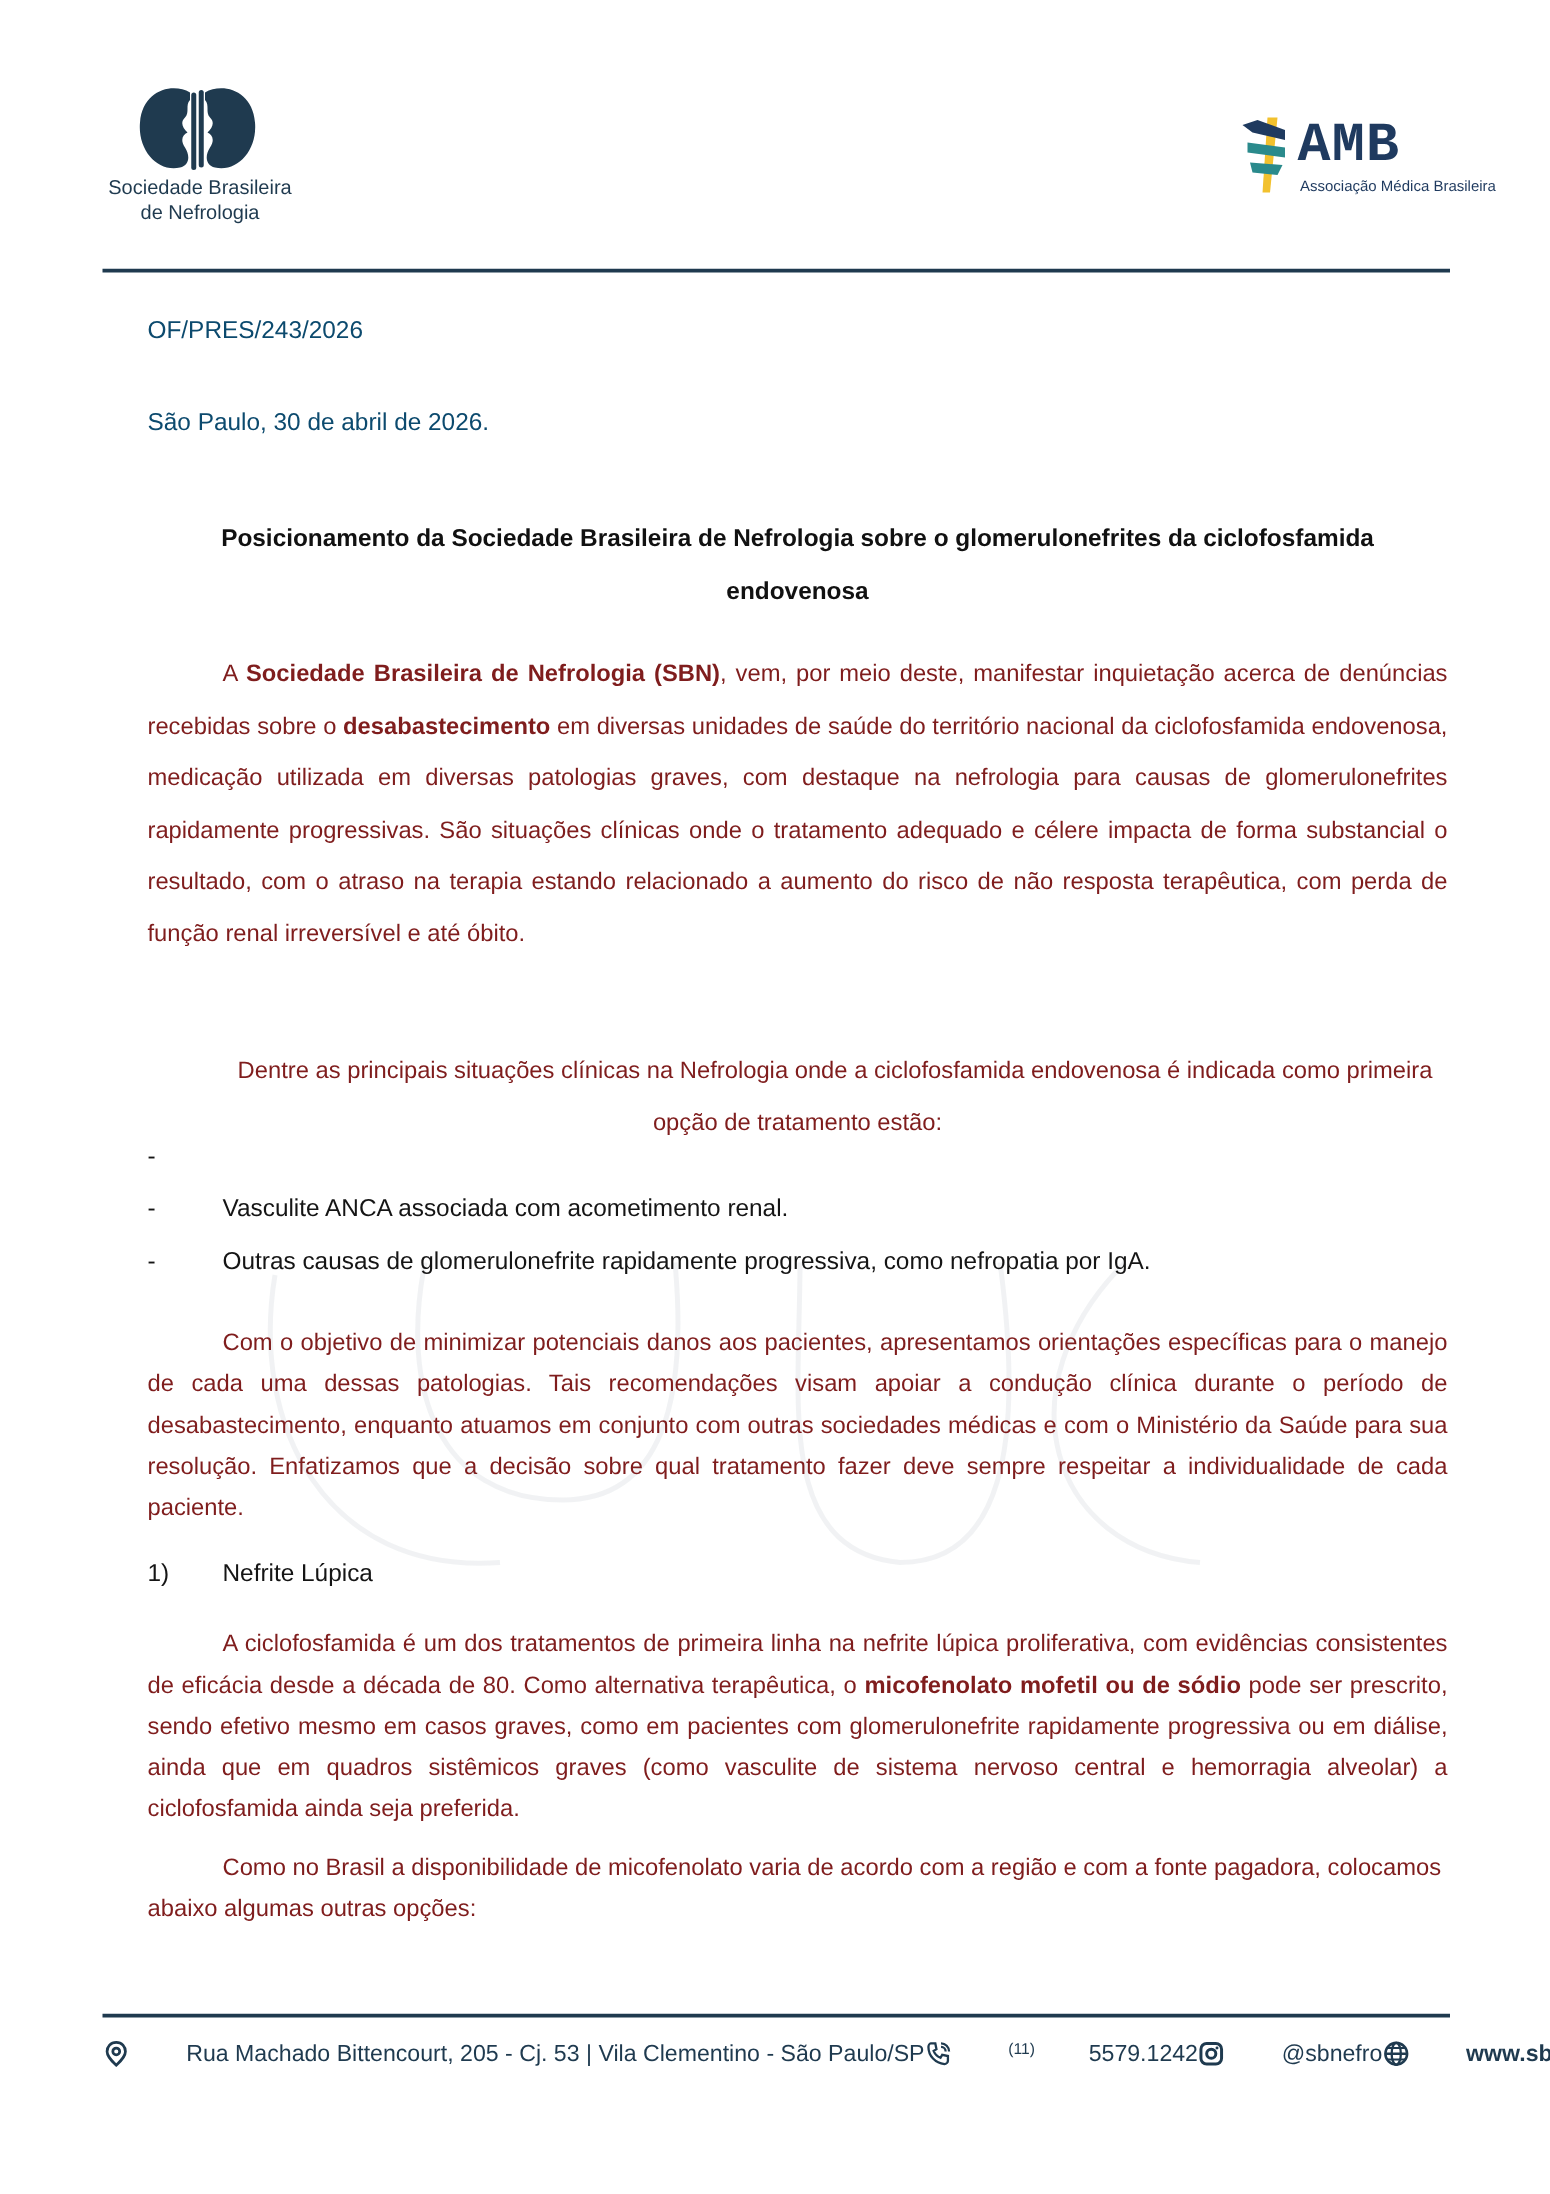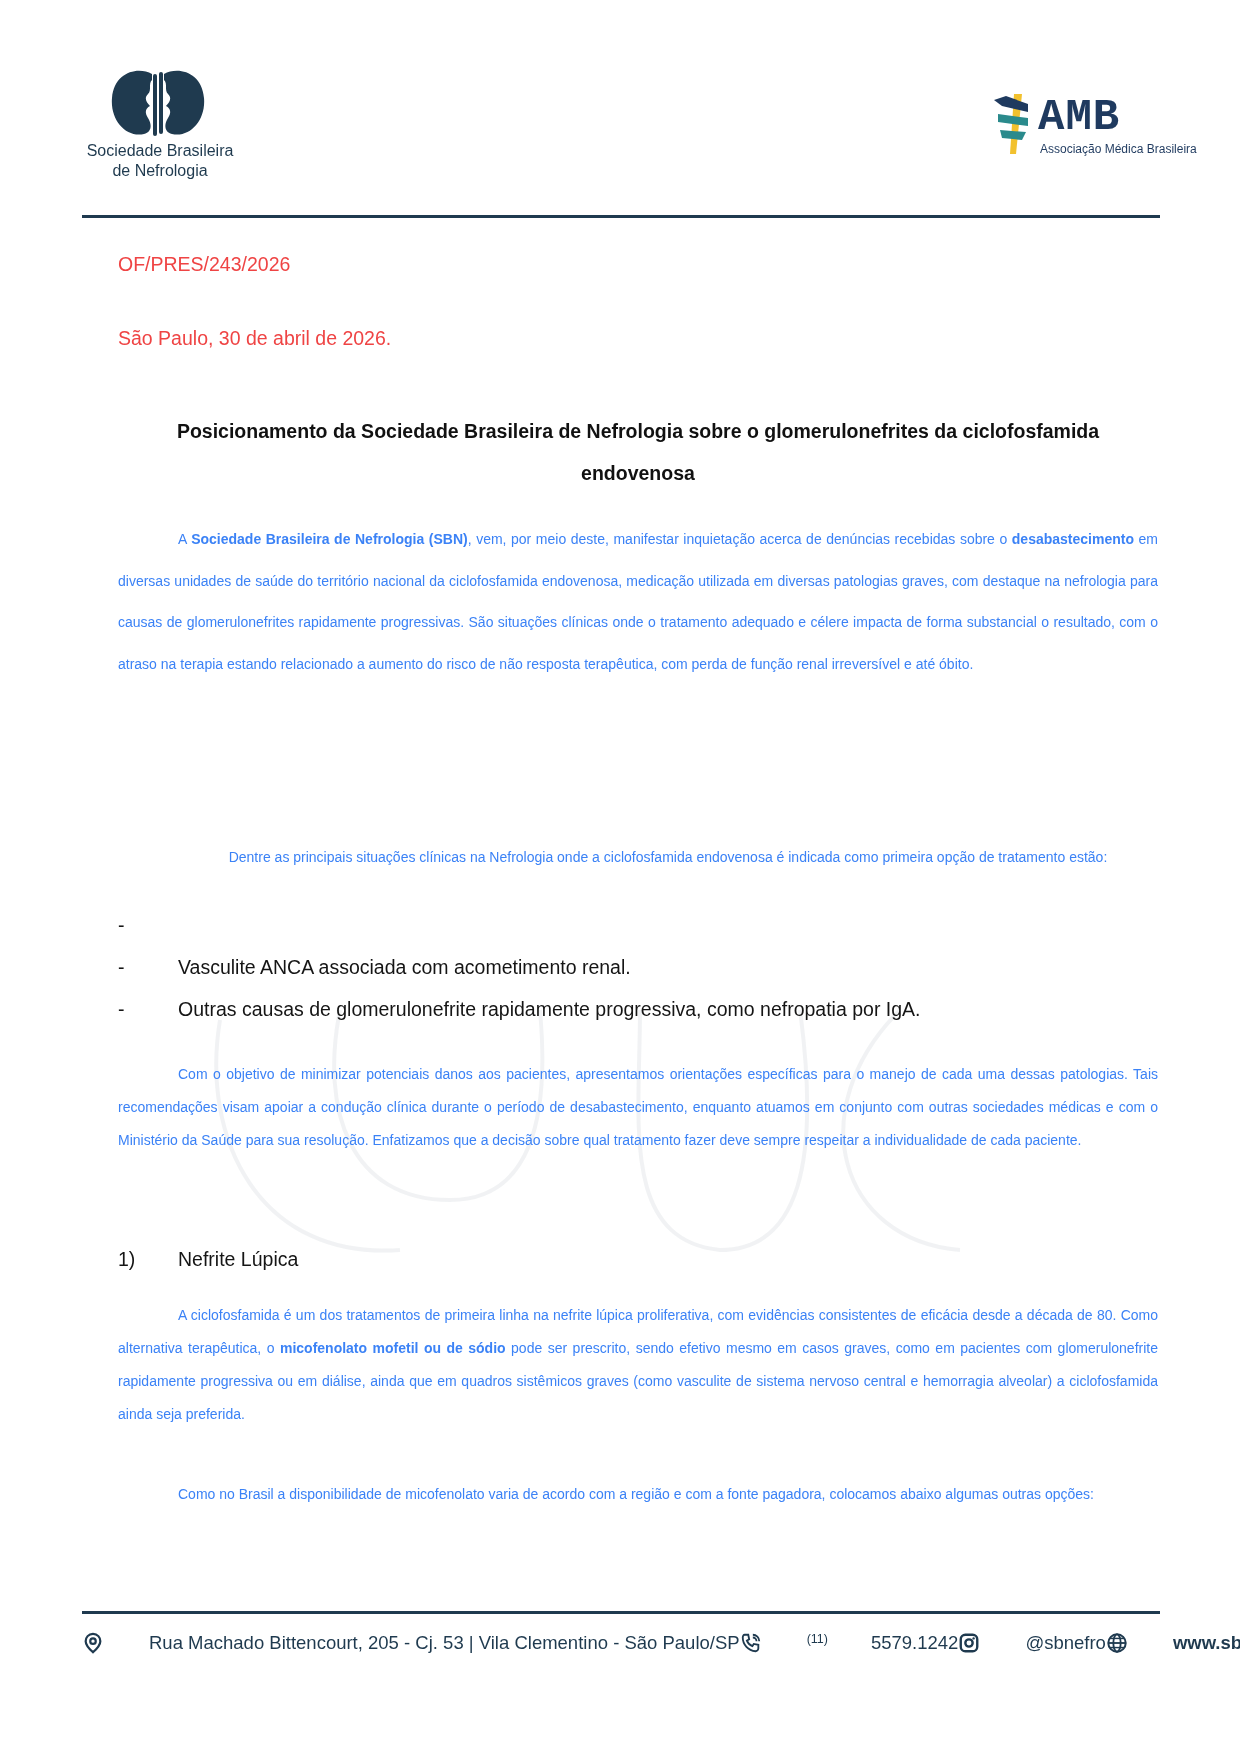--- a/index.html
+++ b/index.html
@@ -10,26 +10,26 @@
 
   .sbn-logo { position:absolute; left:80px; top:68px; width:160px; height:120px; }
   .sbn-logo .mark { position:absolute; left:28px; top:0; width:100px; height:72px; }
   .sbn-logo .name { position:absolute; left:0; top:73px; width:160px; text-align:center; color:#1f3a4f; font-size:16px; line-height:20px; }
 
   .amb-logo { position:absolute; left:988px; top:92px; width:180px; height:70px; }
   .amb-logo .mark { position:absolute; left:4px; top:0; width:42px; height:64px; }
   .amb-logo .wordmark { position:absolute; left:50px; top:2px; font-weight:bold; font-size:44px; line-height:46px; color:#1f3a5f; letter-spacing:1px;font-family:Liberation Mono, monospace; }
   .amb-logo .sub { position:absolute; left:52px; top:50px; font-size:12px; color:#1f3a5f; white-space:nowrap; }
 
-  .text { position:absolute; font-size:19.5px; line-height:42px; color:#ef4444; }
+  .text { position:absolute; font-size:19.5px; line-height:42px; color:#0c4a6e; }
   .ref { left:118px; top:243px; }
   .date { left:118px; top:317px; }
   .title { left:118px; width:1040px; top:410px; text-align:center; font-weight:bold; font-size:19.5px; line-height:42px; position:absolute; }
 
-  .para { position:absolute; left:118px; width:1040px; font-size:14px; text-align:justify; text-indent:60px; color:#3b82f6; }
+  .para { position:absolute; left:118px; width:1040px; font-size:19px; text-align:justify; text-indent:60px; color:#7f1d1d; }
   .para b { font-weight:bold; }
   .p1 { top:519px; line-height:41.5px; }
   .p2 { top:836px; line-height:42px; text-align:center; }
   .p3 { top:1058px; line-height:33px; }
   .p4 { top:1299px; line-height:33px; }
   .p5 { top:1478px; line-height:33px; text-align:left; }
 
   .bullets { position:absolute; left:118px; top:904px; width:1040px; }
   .bullet { position:relative; height:42px; font-size:19.5px; line-height:42px; color:#151515; }
   .bullet .dash { position:absolute; left:0; width:20px; }

